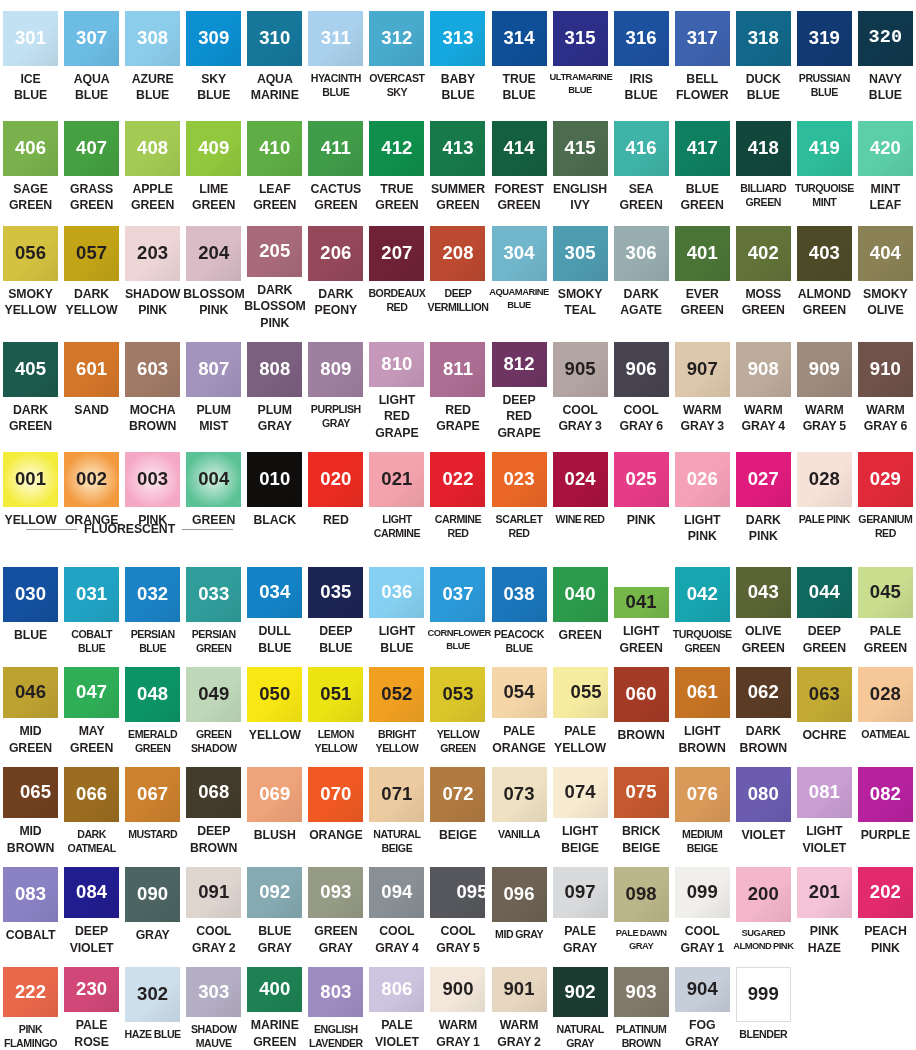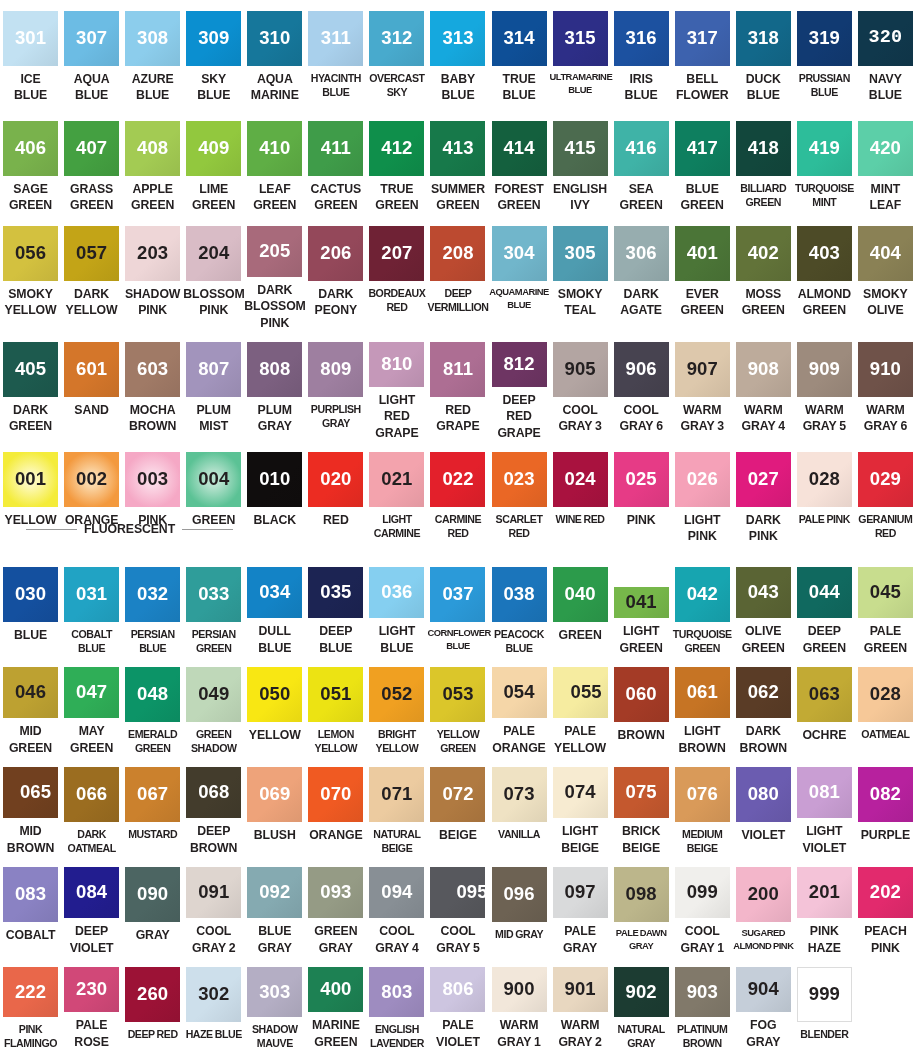--- a/index.html
+++ b/index.html
@@ -1074,26 +1074,20 @@
 FLAMINGO</div>
       </div>
       <div class="cell">
         <div class="swatch" style="background: linear-gradient(135deg, rgb(209, 72, 120) 0%, rgb(209, 72, 120) 55%, rgb(194, 67, 112) 100%);">
           <span class="num" style="color: rgb(255, 255, 255);">230</span>
         </div>
         <div class="label">PALE
 ROSE</div>
       </div>
       <div class="cell">
-        <div class="swatch" style="background: linear-gradient(135deg, rgb(156, 18, 54) 0%, rgb(156, 18, 54) 55%, rgb(145, 17, 50) 100%);">
-          <span class="num" style="color: rgb(255, 255, 255);">260</span>
-        </div>
-        <div class="label squeeze">DEEP RED</div>
-      </div>
-      <div class="cell">
         <div class="swatch" style="background: linear-gradient(135deg, rgb(205, 223, 235) 0%, rgb(205, 223, 235) 55%, rgb(191, 207, 219) 100%);">
           <span class="num" style="color: rgb(35, 31, 32);">302</span>
         </div>
         <div class="label squeeze">HAZE BLUE</div>
       </div>
       <div class="cell">
         <div class="swatch" style="background: linear-gradient(135deg, rgb(180, 174, 196) 0%, rgb(180, 174, 196) 55%, rgb(167, 162, 182) 100%);">
           <span class="num" style="color: rgb(255, 255, 255);">303</span>
         </div>
         <div class="label squeeze">SHADOW

